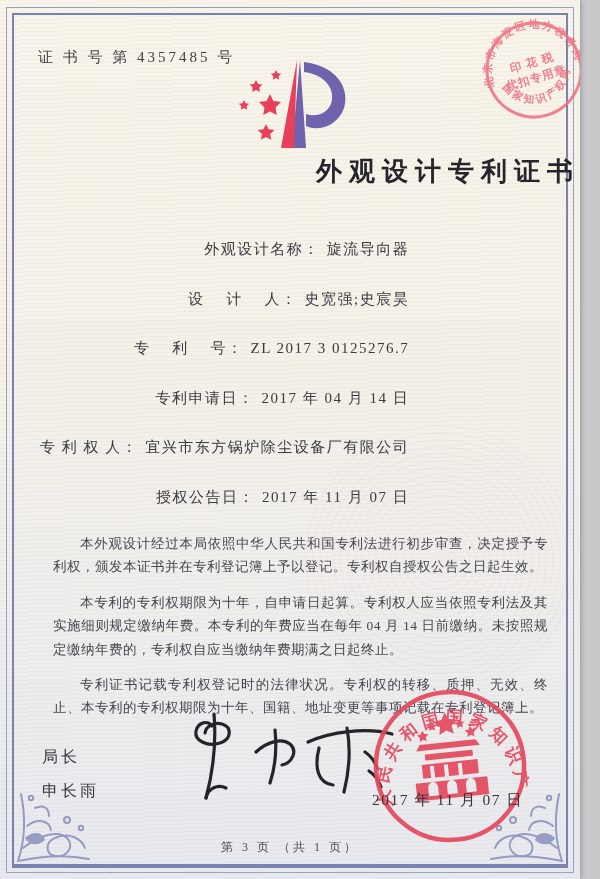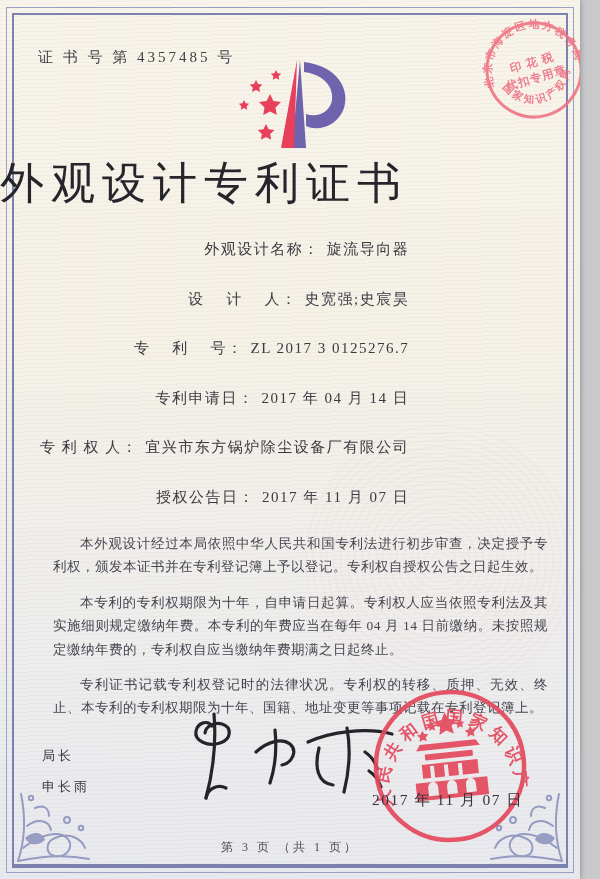--- a/index.html
+++ b/index.html
@@ -19,32 +19,32 @@
     pointer-events:none;
   }
   .frame-outer{position:absolute;left:6px;right:6px;top:7px;bottom:6px;border:1.5px solid #9aa0c4;z-index:2;}
   .frame-inner{position:absolute;left:12px;right:12px;top:13px;bottom:11px;border:2.5px solid #7b82b0;border-bottom-width:4px;z-index:2;}
   .corner{position:absolute;bottom:15px;width:96px;height:96px;z-index:3;opacity:.85;}
   .corner.left{left:15px;}
   .corner.right{right:15px;transform:scaleX(-1);}
 
   .cert-no{position:absolute;left:38px;top:48px;z-index:4;font-size:15px;letter-spacing:3px;color:#3f3e45;}
   .logo{position:absolute;left:226px;top:56px;width:152px;height:98px;z-index:4;}
-  .title{position:absolute;left:0;right:0;top:154px;z-index:4;text-align:left;
-         font-size:44px;font-weight:400;letter-spacing:7px;color:#26252b;}
+  .title{position:absolute;left:0;right:0;top:154px;z-index:4;text-align:right;
+         font-size:26px;font-weight:700;letter-spacing:7px;color:#26252b;}
 
   .fields{position:absolute;left:40px;top:240px;z-index:4;font-size:15px;color:#3b3a42;text-align:right;}
   .field-row{height:20px;margin-bottom:29.5px;letter-spacing:1.5px;white-space:nowrap;}
   .field-value{padding-left:7px;}
 
   .paragraphs{position:absolute;left:41px;width:519px;top:520px;z-index:4;
               font-size:13.5px;line-height:23.4px;color:#474450;text-align:justify;letter-spacing:.5px;}
   .paragraphs p{margin:12px;text-indent:2em;}
 
-  .signer{position:absolute;left:42px;top:747px;z-index:4;font-size:13px;color:#37363c;letter-spacing:3px;}
+  .signer{position:absolute;left:42px;top:747px;z-index:4;font-size:16px;color:#37363c;letter-spacing:3px;}
   .signer .name{margin-top:13px;}
   .signature{position:absolute;left:178px;top:710px;width:232px;height:96px;z-index:5;}
 
   .seal{position:absolute;left:360px;top:676px;width:180px;height:180px;z-index:6;opacity:.92;transform:rotate(-6deg);}
   .seal-date{position:absolute;left:372px;top:790px;z-index:7;font-size:15.5px;color:#3a333d;letter-spacing:1.5px;white-space:nowrap;}
 
   .tax-stamp{position:absolute;left:480px;top:16px;width:108px;height:108px;z-index:6;opacity:.88;transform:rotate(-16deg);}
 
   .footer{position:absolute;left:0;right:0;top:839px;z-index:4;text-align:center;
           font-size:12px;letter-spacing:3px;color:#4a4951;}

